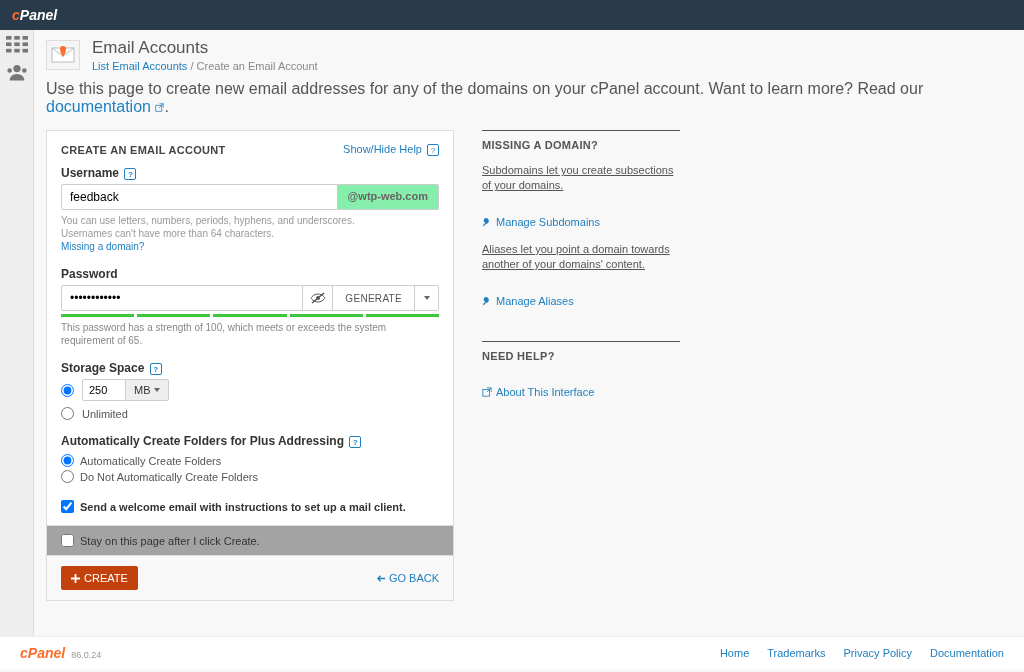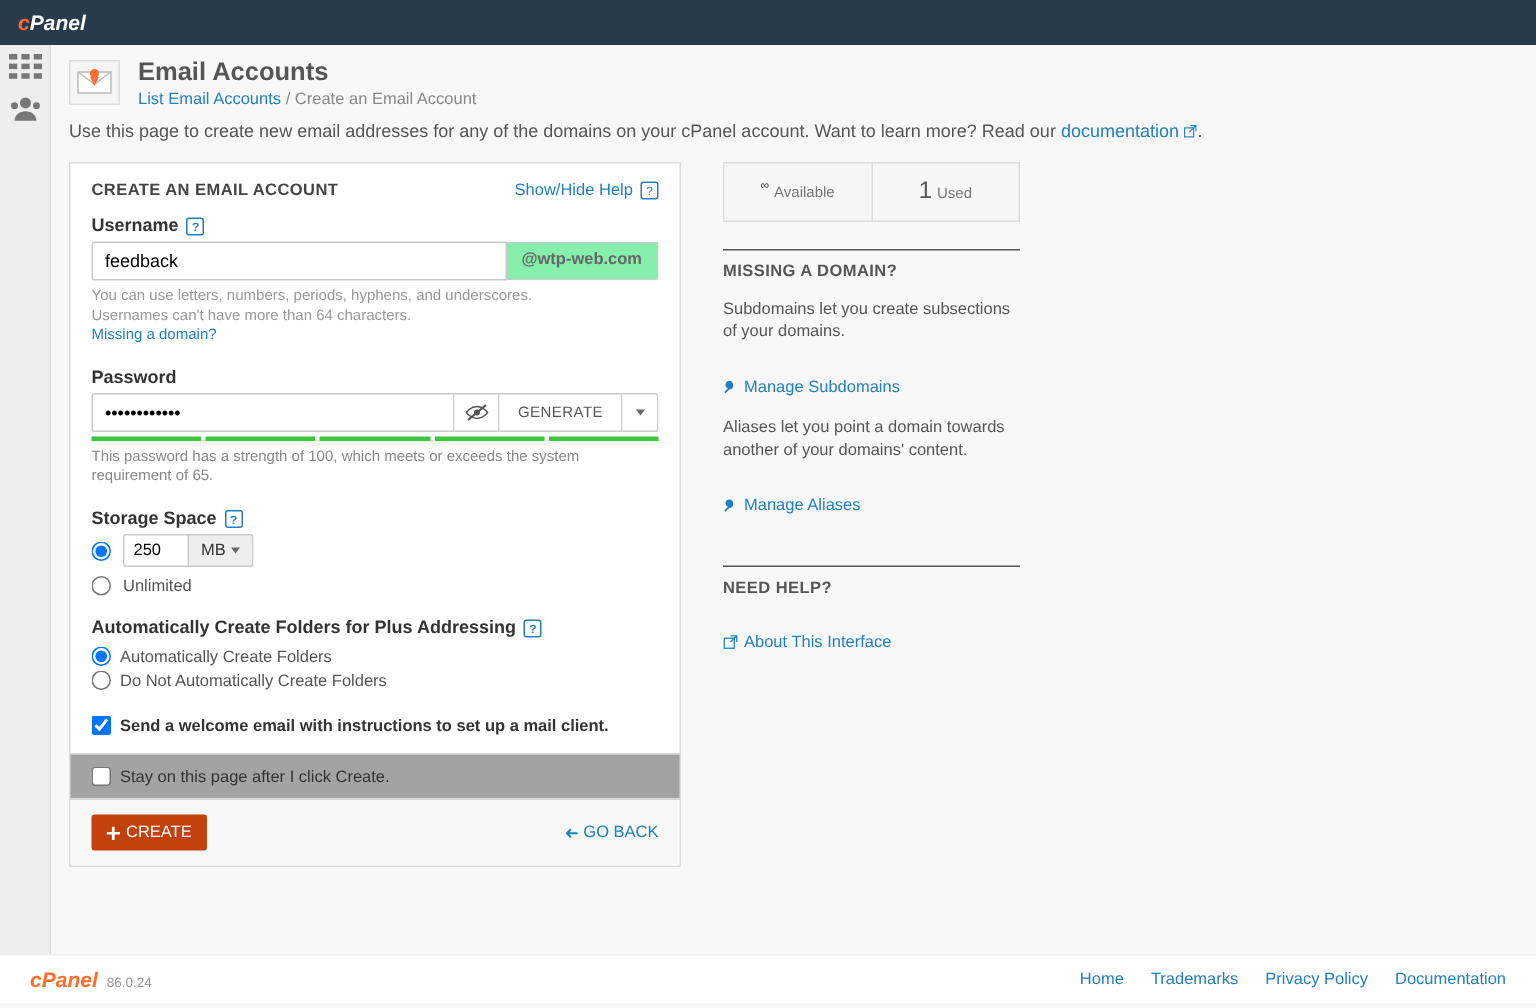--- a/index.html
+++ b/index.html
@@ -6,24 +6,24 @@
 body { font-family: -apple-system, BlinkMacSystemFont, "Segoe UI", Arial, sans-serif; font-size: 12px; color: #333; background: #f8f8f8; }
 .topbar { background: #293a4a; height: 30px; display: flex; align-items: center; padding: 0 12px; }
 .logo { color: #fff; font-weight: bold; font-style: italic; font-size: 14px; }
 .logo-c { color: #ff6c2c; }
 .layout { display: flex; min-height: calc(672px - 30px - 36px); }
 .sidebar { width: 34px; background: #eee; border-right: 1px solid #ddd; padding-top: 6px; display: flex; flex-direction: column; align-items: center; gap: 10px; }
 .sidebar-icon { width: 22px; height: 18px; cursor: pointer; color: #777; }
 .main { flex: 1; padding: 8px 20px 20px 12px; }
 .page-header { display: flex; align-items: center; gap: 12px; margin-bottom: 6px; }
 .page-icon { width: 34px; height: 30px; background: #f5f5f5; border: 1px solid #ddd; display: flex; align-items: center; justify-content: center; }
-.page-title { font-size: 17px; color: #555; font-weight: 700; }
+.page-title { font-size: 17px; color: #555; font-weight: 400; }
 .breadcrumb { font-size: 11px; color: #888; margin-top: 2px; }
 .breadcrumb a { color: #1f7fbf; text-decoration: none; }
-.intro { font-size: 12px; color: #555; margin: 8px 0 14px 0; }
+.intro { font-size: 16px; color: #555; margin: 8px 0 14px 0; }
 .intro a { color: #1f7fbf; text-decoration: none; }
 .columns { display: flex; gap: 28px; }
 .col-left { width: 408px; }
 .col-right { width: 198px; }
 .panel { background: #fff; border: 1px solid #ddd; padding: 12px 14px; }
 .panel-header { display: flex; justify-content: space-between; align-items: center; margin-bottom: 10px; }
 .panel-title { font-size: 11px; font-weight: bold; color: #444; letter-spacing: 0.3px; }
 .link { color: #1f7fbf; text-decoration: none; font-size: 11px; cursor: pointer; }
 .label { font-size: 12px; color: #333; font-weight: 600; margin-bottom: 4px; display: block; }
 .label-info { display: inline-block; width: 12px; height: 12px; border: 1px solid #1f7fbf; border-radius: 2px; color: #1f7fbf; font-size: 8px; text-align: center; line-height: 11px; margin-left: 2px; }
@@ -51,21 +51,21 @@
 .btn-primary { background: #c2410c; color: #fff; border: none; padding: 6px 10px; font-size: 11px; border-radius: 2px; cursor: pointer; display: inline-flex; align-items: center; gap: 4px; }
 .btn-link { color: #1f7fbf; font-size: 11px; cursor: pointer; display: inline-flex; align-items: center; gap: 3px; }
 .stat-box { border: 1px solid #ddd; background: #f7f7f7; display: flex; margin-bottom: 18px; }
 .stat { flex: 1; text-align: center; padding: 10px 4px; }
 .stat-num { font-size: 16px; color: #555; font-weight: 300; }
 .stat-num-small { font-size: 8px; vertical-align: super; }
 .stat-label { font-size: 10px; color: #777; }
 .stat:first-child { border-right: 1px solid #ddd; }
 .side-divider { border-top: 1px solid #555; margin-bottom: 8px; }
 .side-heading { font-size: 11px; font-weight: bold; color: #555; letter-spacing: 0.3px; margin-bottom: 12px; }
-.side-text { font-size: 11px; color: #555; line-height: 1.4; margin-bottom: 10px; }
+.side-text { font-size: 11px; color: #555; line-height: 1.4; margin-bottom: 10px; text-decoration: underline; }
 .side-link { color: #1f7fbf; font-size: 11px; text-decoration: none; display: inline-flex; align-items: center; gap: 4px; margin-bottom: 14px; cursor: pointer; margin-top: 12px; }
 .side-link-icon { width: 10px; height: 10px; }
 .footer { display: flex; justify-content: space-between; align-items: center; padding: 8px 20px; border-top: 1px solid #eee; background: #fff; }
 .footer-left { display: flex; align-items: baseline; gap: 6px; }
 .footer-logo { color: #ff6c2c; font-weight: bold; font-style: italic; font-size: 14px; }
 .footer-ver { font-size: 9px; color: #999; }
 .footer-links { display: flex; gap: 18px; }
 .footer-links a { color: #1f7fbf; text-decoration: none; font-size: 11px; }
 .caret-down { border-top: 4px solid #666; border-left: 3px solid transparent; border-right: 3px solid transparent; display: inline-block; }
 .sub-label { font-size: 12px; color: #333; font-weight: 600; margin-bottom: 6px; }
@@ -227,28 +227,20 @@
           <span class="btn-link">
             <svg width="9" height="9" viewBox="0 0 10 10">
                 <path d="M9 5H1M4 2L1 5l3 3" fill="none" stroke="#1f7fbf" stroke-width="1.5"></path>
               </svg>
             <span>GO BACK</span>
           </span>
         </div>
       </div>
 
       <div class="col-right">
-        <div class="stat-box">
-          <div class="stat">
-            <span class="stat-num-small">∞</span> <span class="stat-label">Available</span>
-          </div>
-          <div class="stat">
-            <span class="stat-num">1</span> <span class="stat-label">Used</span>
-          </div>
-        </div>
 
         <div class="side-divider"></div>
         <div class="side-heading">MISSING A DOMAIN?</div>
         <div class="side-text">Subdomains let you create subsections of your domains.</div>
         <a class="side-link">
           <svg class="side-link-icon" viewBox="0 0 12 12">
               <path d="M8 4a3 3 0 1 0-4 3l-3 3 1 1 3-3a3 3 0 0 0 3-4z" fill="#1f7fbf"></path>
             </svg>
           <span>Manage Subdomains</span>
         </a>

